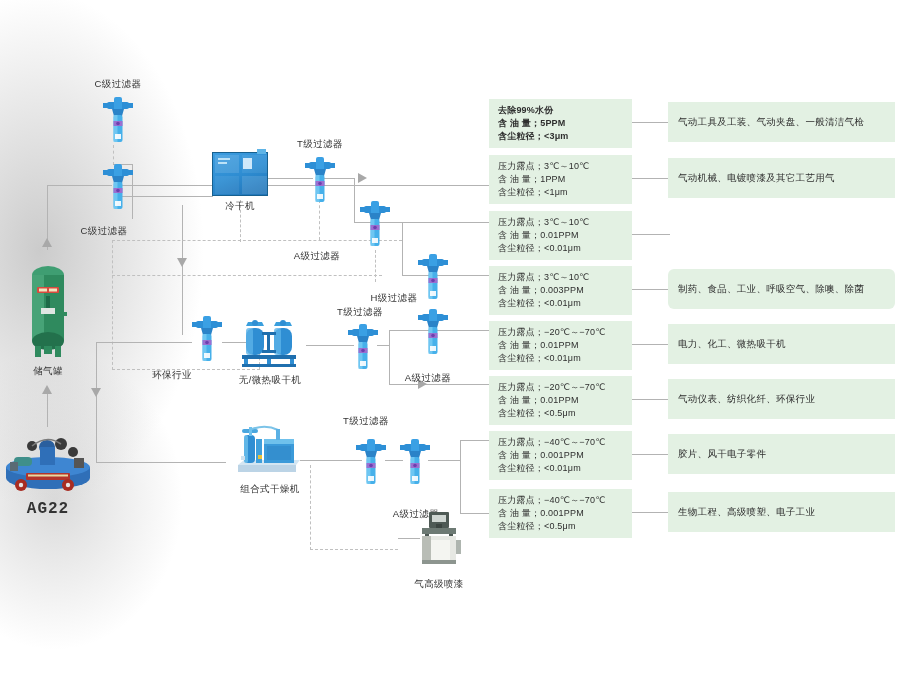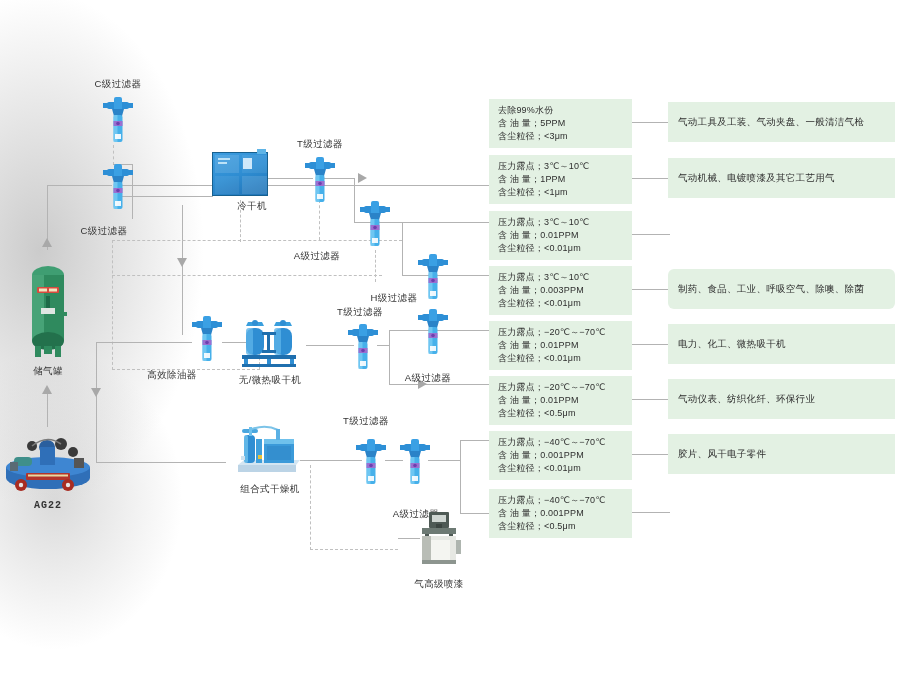--- a/index.html
+++ b/index.html
@@ -76,21 +76,21 @@
   
   .caption {
     position: absolute;
     font-size: 9.5px;
     color: #333;
     white-space: nowrap;
     letter-spacing: .4px;
     text-align: center;
   }
   .caption.mono { font-family: "Liberation Mono", "DejaVu Sans Mono", monospace;
-                  font-size: 10px; font-weight: 700; letter-spacing: 1px; }
+                  font-size: 16px; font-weight: 700; letter-spacing: 1px; }
 
   
   .filter-icon { position: absolute; width: 30px; height: 48px; }
 
   
   .rdryer { position: absolute; width: 56px; height: 44px;
     background: linear-gradient(160deg,#3d9de0 0%,#2f8ed3 48%,#1f72b5 100%);
     border: 1px solid #17608f; }
   .rdryer .pane { position:absolute; background: rgba(255,255,255,0.10); }
 
@@ -275,21 +275,21 @@
   <div class="rdryer" style="left:212px; top:152px;">
     <div class="pane" style="left:2px; top:2px; width:24px; height:18px; background:rgba(255,255,255,.12);"></div>
     <div class="pane" style="left:29px; top:2px; width:25px; height:18px; background:rgba(255,255,255,.07);"></div>
     <div class="pane" style="left:2px; top:23px; width:24px; height:18px; background:rgba(255,255,255,.07);"></div>
     <div class="pane" style="left:29px; top:23px; width:25px; height:18px; background:rgba(255,255,255,.12);"></div>
     <div class="pane" style="left:30px; top:5px; width:9px; height:11px; background:#cfe8fa;"></div>
     <div class="pane" style="left:44px; top:-4px; width:9px; height:5px; background:#5fb4e6;"></div>
     <div class="pane" style="left:5px; top:5px; width:12px; height:2px; background:#bde2f7;"></div>
     <div class="pane" style="left:5px; top:9px; width:9px; height:2px; background:#bde2f7;"></div>
   </div>
-  <div class="caption" style="left:220px; top:200px; width:64px;">冷干机</div>
+  <div class="caption" style="left:208px; top:200px; width:64px;">冷干机</div>
 
   <div class="filter-icon" style="left:305px; top:156px;">
     <svg width="30" height="48" viewBox="0 0 30 48">
       <rect x="4" y="6" width="22" height="7" rx="2" fill="#2d8fd6"></rect>
       <rect x="11" y="1" width="8" height="18" rx="2" fill="#3aa0e4"></rect>
       <rect x="0" y="7" width="6" height="5" fill="#2d8fd6"></rect>
       <rect x="24" y="7" width="6" height="5" fill="#2d8fd6"></rect>
       <path d="M9 13 L21 13 L19 20 L11 20 Z" fill="#2a83c8"></path>
       <rect x="10.5" y="19" width="9" height="27" rx="2" fill="#46b0ea"></rect>
       <rect x="10.5" y="19" width="4" height="27" fill="#7fd0f5" opacity=".7"></rect>
@@ -339,21 +339,21 @@
       <rect x="0" y="7" width="6" height="5" fill="#2d8fd6"></rect>
       <rect x="24" y="7" width="6" height="5" fill="#2d8fd6"></rect>
       <path d="M9 13 L21 13 L19 20 L11 20 Z" fill="#2a83c8"></path>
       <rect x="10.5" y="19" width="9" height="27" rx="2" fill="#46b0ea"></rect>
       <rect x="10.5" y="19" width="4" height="27" fill="#7fd0f5" opacity=".7"></rect>
       <rect x="10.5" y="25" width="9" height="5" fill="#9b6fd0"></rect>
       <circle cx="15" cy="27.5" r="1.8" fill="#6d3fae"></circle>
       <rect x="12" y="38" width="6" height="5" fill="#ffffff" opacity=".9"></rect>
     </svg>
   </div>
-  <div class="caption" style="left:128px; top:369px; width:88px;">高效除油器</div>
+  <div class="caption" style="left:128px; top:369px; width:88px;">环保行业</div>
 
   <div class="adryer" style="left:238px; top:320px;">
     <svg width="62" height="48" viewBox="0 0 62 48">
       <rect x="8" y="8" width="18" height="27" rx="8" fill="#2f8ed3"></rect>
       <rect x="8" y="8" width="7" height="27" rx="3" fill="#5bb3e8" opacity=".8"></rect>
       <rect x="36" y="8" width="18" height="27" rx="8" fill="#2f8ed3"></rect>
       <rect x="36" y="8" width="7" height="27" rx="3" fill="#5bb3e8" opacity=".8"></rect>
       <rect x="24" y="12" width="14" height="3" fill="#1f6fae"></rect>
       <rect x="29" y="12" width="3" height="20" fill="#1f6fae"></rect>
       <rect x="24" y="30" width="14" height="3" fill="#1f6fae"></rect>
@@ -464,21 +464,21 @@
       <rect x="37" y="24" width="4" height="4" fill="#4e5a55"></rect>
       <rect x="10" y="26" width="34" height="24" fill="#e6e8e3"></rect>
       <rect x="10" y="26" width="9" height="24" fill="#b9bdb6"></rect>
       <rect x="19" y="30" width="19" height="20" fill="#f4f5f1"></rect>
       <rect x="10" y="50" width="34" height="4" fill="#8d958f"></rect>
       <rect x="44" y="30" width="5" height="14" fill="#aeb5af"></rect>
     </svg>
   </div>
   <div class="caption" style="left:400px; top:578px; width:78px;">气高级喷漆</div>
 
-  <div class="spec-box" style="left:489px; top:99px;">
+  <div class="spec-box" style="left:489px; top:99px;font-weight:bold;">
     <div>去除99%水份</div>
     <div>含 油 量；5PPM</div>
     <div>含尘粒径；&lt;3μm</div>
   </div>
   <div class="spec-box" style="left:489px; top:155px;">
     <div>压力露点；3℃～10℃</div>
     <div>含 油 量；1PPM</div>
     <div>含尘粒径；&lt;1μm</div>
   </div>
   <div class="spec-box" style="left:489px; top:211px;">
@@ -534,14 +534,17 @@
   </div>
   <div class="app-box" style="left:668px; top:324px;">
     <span>电力、化工、微热吸干机</span>
   </div>
   <div class="app-box" style="left:668px; top:434px;">
     <span>胶片、风干电子零件</span>
   </div>
   <div class="app-box" style="left:668px; top:379px;">
     <span>气动仪表、纺织化纤、环保行业</span>
   </div>
+  <div class="app-box" style="left:668px; top:492px;">
+    <span>生物工程、高级喷塑、电子工业</span>
+  </div>
 
 </div>
 
 </body></html>

